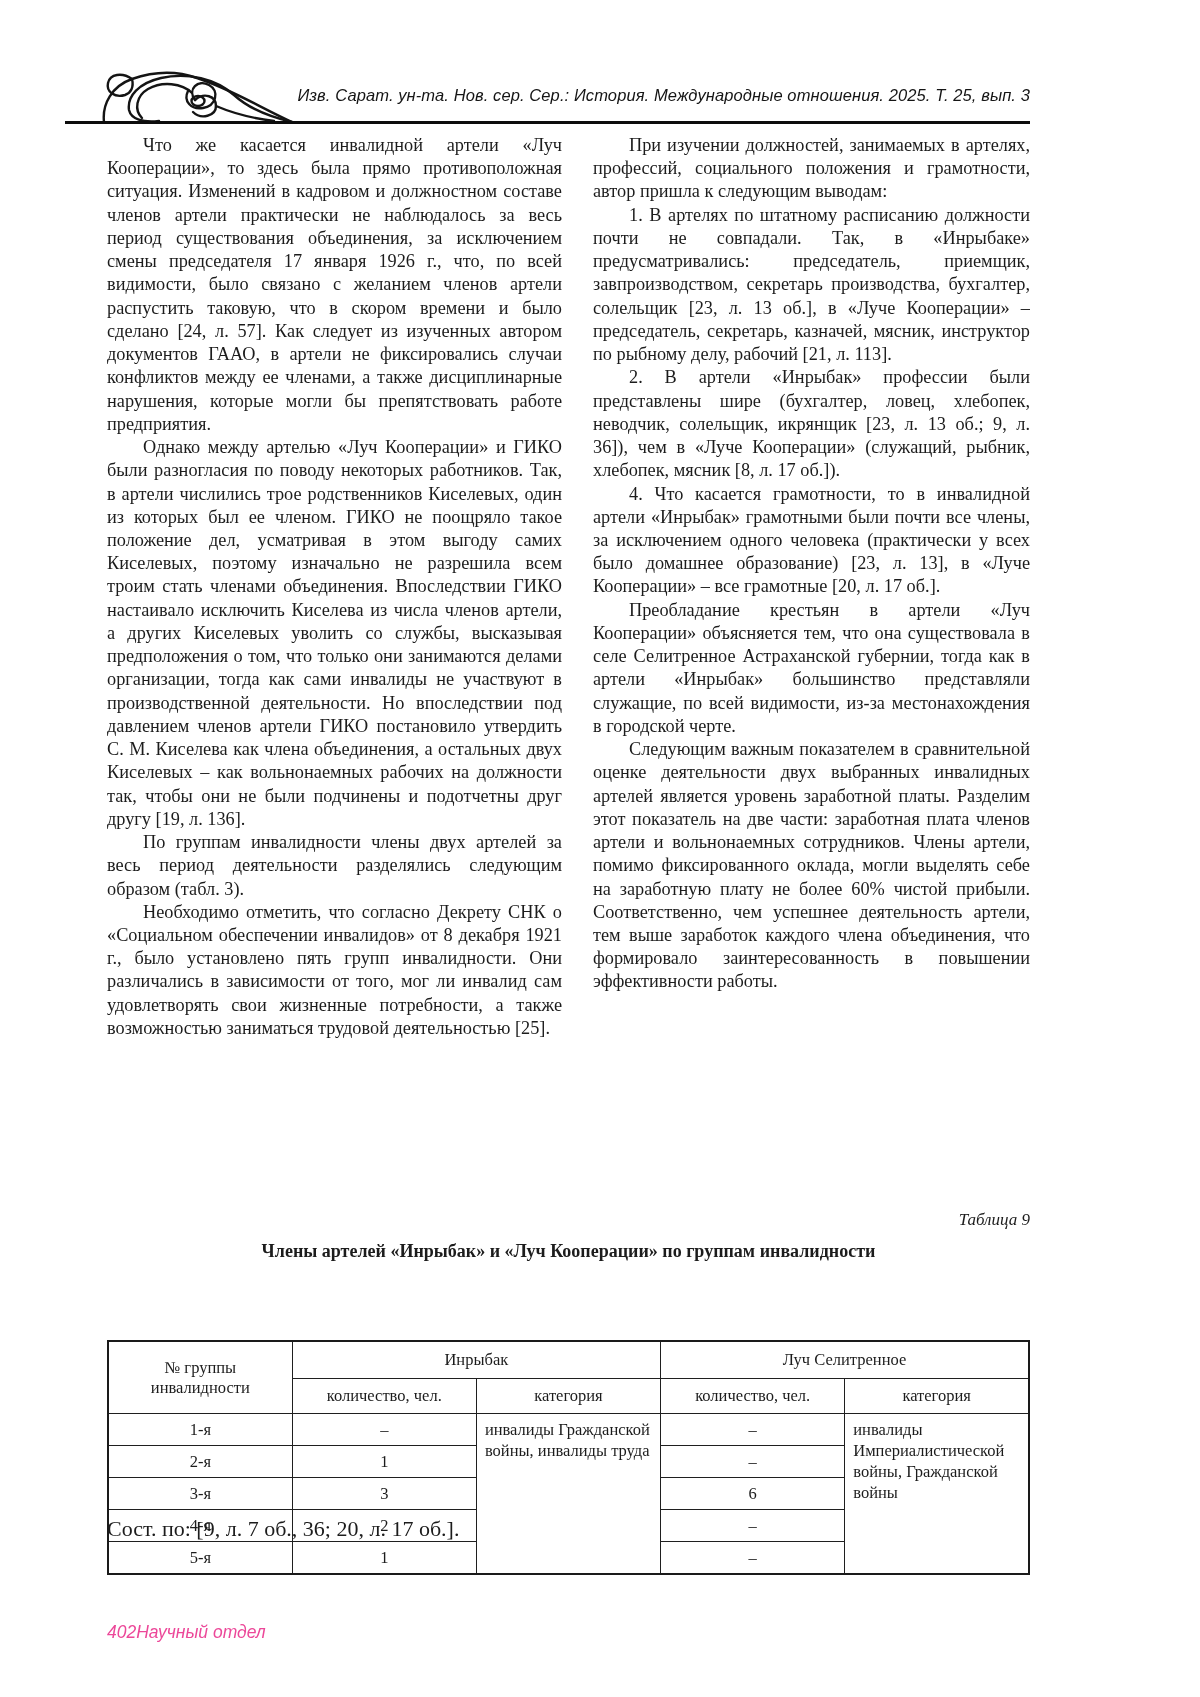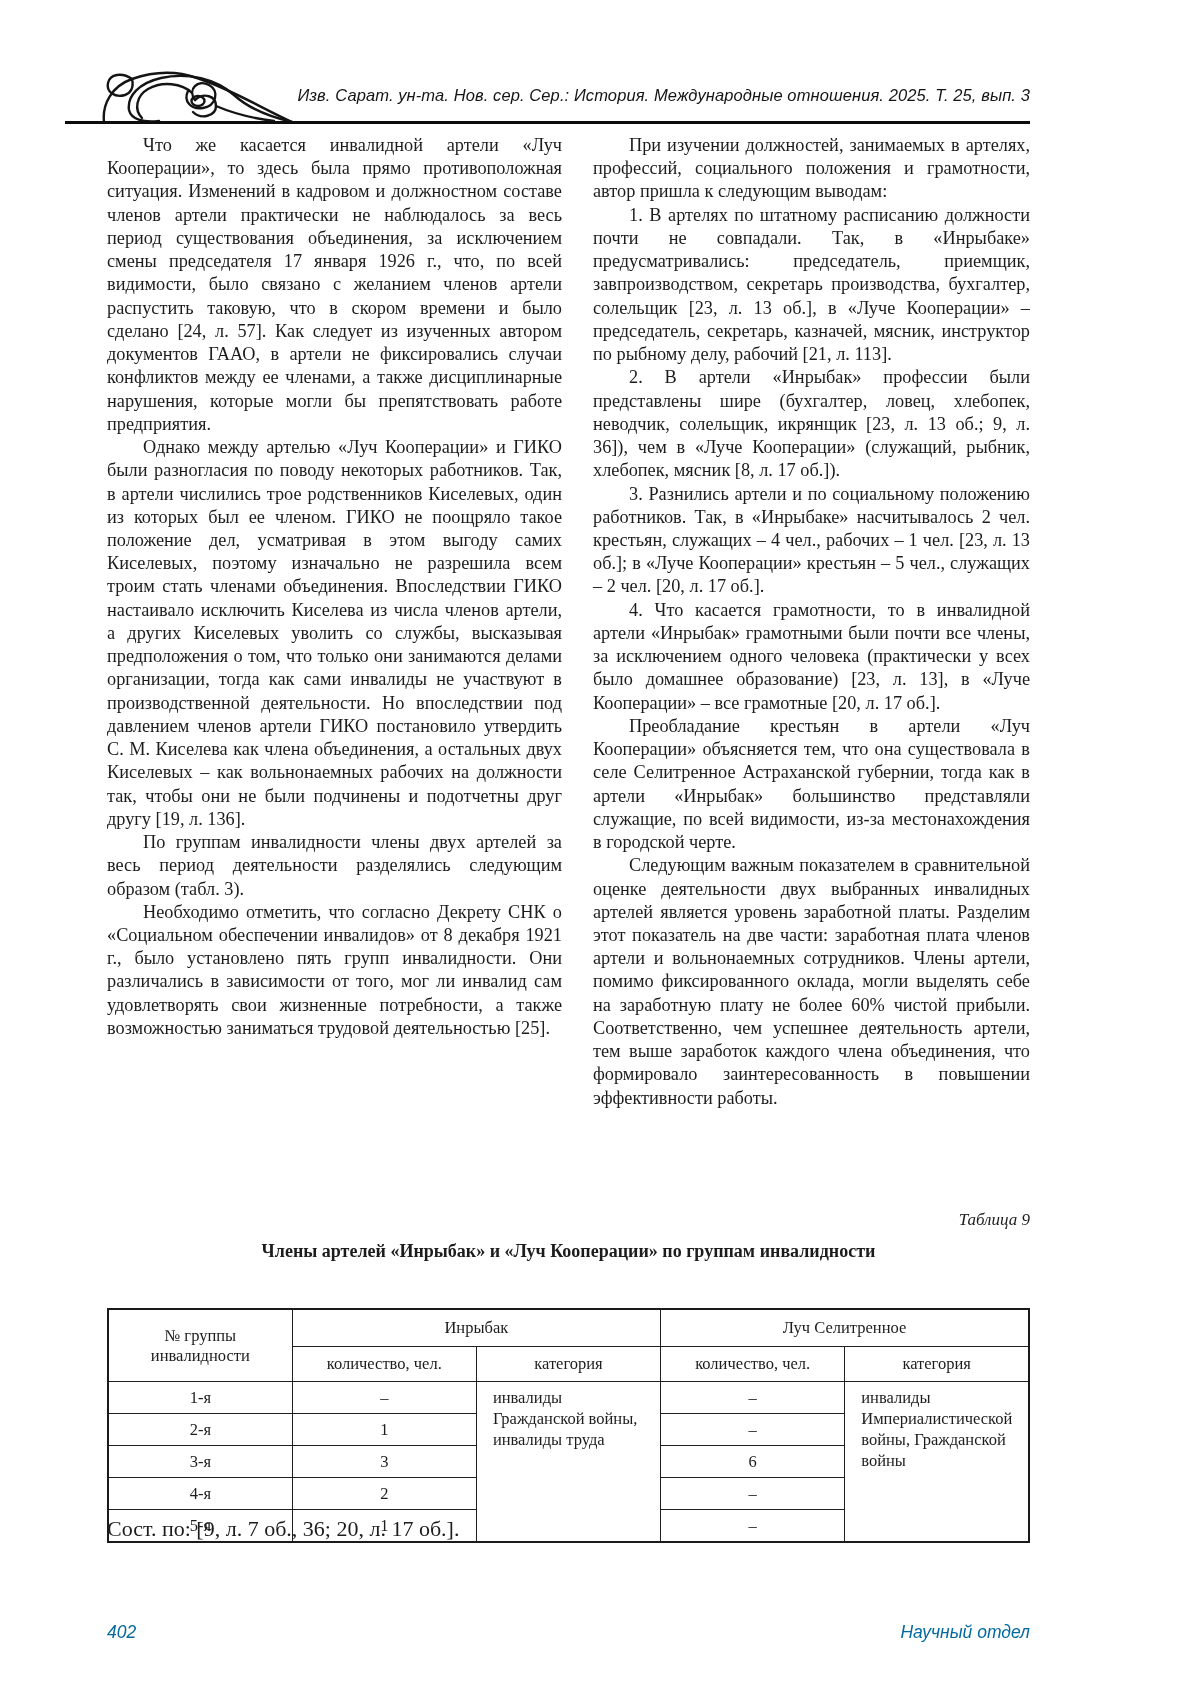--- a/index.html
+++ b/index.html
@@ -39,49 +39,49 @@
   
   .table-label{
     position:absolute;left:107px;top:1210px;width:923px;
     text-align:right;font-style:italic;font-size:17px;
   }
   .table-title{
     position:absolute;left:107px;top:1241px;width:923px;
     text-align:center;font-weight:bold;font-size:18px;
   }
   table.t3{
-    position:absolute;left:107px;top:1308px;width:923px;
+    position:absolute;left:107px;top:1340px;width:923px;
     border-collapse:collapse;table-layout:fixed;
     font-size:16.5px;line-height:1.2;
   }
   table.t3{border:2.5px solid #1a1a1a;}
   table.t3 th,table.t3 td{
     border:1.5px solid #1f1f1f;
     padding:2px 6px;
     font-weight:normal;
     text-align:center;vertical-align:middle;
     overflow:hidden;
   }
   table.t3 tr.hdr1 th{height:32px;}
   table.t3 tr.hdr2 th{height:30px;}
   table.t3 tr.datarow td{height:27px;}
   table.t3 td.cat{
     text-align:left;vertical-align:top;
-    padding:5px 16px;line-height:1.28;
+    padding:5px 8px;line-height:1.28;
   }
   .table-source{
     position:absolute;left:107px;top:1516px;width:923px;
     font-size:22px;
   }
   
   .page-footer{
     position:absolute;left:107px;top:1622px;width:923px;
-    display:flex;justify-content:space-between;
+    display:flex;
     font-family:"Liberation Sans","DejaVu Sans",sans-serif;
-    font-style:italic;font-size:17.5px;color:#0369a1;
+    font-style:italic;font-size:17.5px;color:#ec4899;
   }
 </style>
 </head>
 <body>
 
 <div class="page">
 
   <svg class="ornament" viewBox="0 0 198 56" aria-hidden="true">
     <g fill="none" stroke="#141414" stroke-width="2.4" stroke-linecap="round">
       <path d="M6,54 C4,36 14,18 34,11 C60,2 82,4 99,10 C133,21 163,40 194,54"></path>
@@ -102,21 +102,20 @@
     <div class="col col-left">
       <p>Что же касается инвалидной артели «Луч Кооперации», то здесь была прямо противоположная ситуация. Изменений в кадровом и должностном составе членов артели практически не наблюдалось за весь период существования объединения, за исключением смены председателя 17 января 1926 г., что, по всей видимости, было связано с желанием членов артели распустить таковую, что в скором времени и было сделано [24, л. 57]. Как следует из изученных автором документов ГААО, в артели не фиксировались случаи конфликтов между ее членами, а также дисциплинарные нарушения, которые могли бы препятствовать работе предприятия.</p>
       <p>Однако между артелью «Луч Кооперации» и ГИКО были разногласия по поводу некоторых работников. Так, в артели числились трое родственников Киселевых, один из которых был ее членом. ГИКО не поощряло такое положение дел, усматривая в этом выгоду самих Киселевых, поэтому изначально не разрешила всем троим стать членами объединения. Впоследствии ГИКО настаивало исключить Киселева из числа членов артели, а других Киселевых уволить со службы, высказывая предположения о том, что только они занимаются делами организации, тогда как сами инвалиды не участвуют в производственной деятельности. Но впоследствии под давлением членов артели ГИКО постановило утвердить С. М. Киселева как члена объединения, а остальных двух Киселевых – как вольнонаемных рабочих на должности так, чтобы они не были подчинены и подотчетны друг другу [19, л. 136].</p>
       <p>По группам инвалидности члены двух артелей за весь период деятельности разделялись следующим образом (табл. 3).</p>
       <p>Необходимо отметить, что согласно Декрету СНК о «Социальном обеспечении инвалидов» от 8 декабря 1921 г., было установлено пять групп инвалидности. Они различались в зависимости от того, мог ли инвалид сам удовлетворять свои жизненные потребности, а также возможностью заниматься трудовой деятельностью [25].</p>
     </div>
     <div class="col col-right">
       <p>При изучении должностей, занимаемых в артелях, профессий, социального положения и грамотности, автор пришла к следующим выводам:</p>
       <p>1. В артелях по штатному расписанию должности почти не совпадали. Так, в «Инрыбаке» предусматривались: председатель, приемщик, завпроизводством, секретарь производства, бухгалтер, солельщик [23, л. 13 об.], в «Луче Кооперации» – председатель, секретарь, казначей, мясник, инструктор по рыбному делу, рабочий [21, л. 113].</p>
       <p>2. В артели «Инрыбак» профессии были представлены шире (бухгалтер, ловец, хлебопек, неводчик, солельщик, икрянщик [23, л. 13 об.; 9, л. 36]), чем в «Луче Кооперации» (служащий, рыбник, хлебопек, мясник [8, л. 17 об.]).</p>
-      <p>3. Разнились артели и по социальному положению работников. Так, в «Инрыбаке» насчитывалось 2 чел. крестьян, служащих – 4 чел., рабочих – 1 чел. [23, л. 13 об.]; в «Луче Кооперации» крестьян – 5 чел., служащих – 2 чел. [20, л. 17 об.].</p>
       <p>4. Что касается грамотности, то в инвалидной артели «Инрыбак» грамотными были почти все члены, за исключением одного человека (практически у всех было домашнее образование) [23, л. 13], в «Луче Кооперации» – все грамотные [20, л. 17 об.].</p>
       <p>Преобладание крестьян в артели «Луч Кооперации» объясняется тем, что она существовала в селе Селитренное Астраханской губернии, тогда как в артели «Инрыбак» большинство представляли служащие, по всей видимости, из-за местонахождения в городской черте.</p>
       <p>Следующим важным показателем в сравнительной оценке деятельности двух выбранных инвалидных артелей является уровень заработной платы. Разделим этот показатель на две части: заработная плата членов артели и вольнонаемных сотрудников. Члены артели, помимо фиксированного оклада, могли выделять себе на заработную плату не более 60% чистой прибыли. Соответственно, чем успешнее деятельность артели, тем выше заработок каждого члена объединения, что формировало заинтересованность в повышении эффективности работы.</p>
     </div>
   </div>
 
   <div class="table-label">Таблица 9</div>
   <div class="table-title">Члены артелей «Инрыбак» и «Луч Кооперации» по группам инвалидности</div>
 
   <table class="t3">

